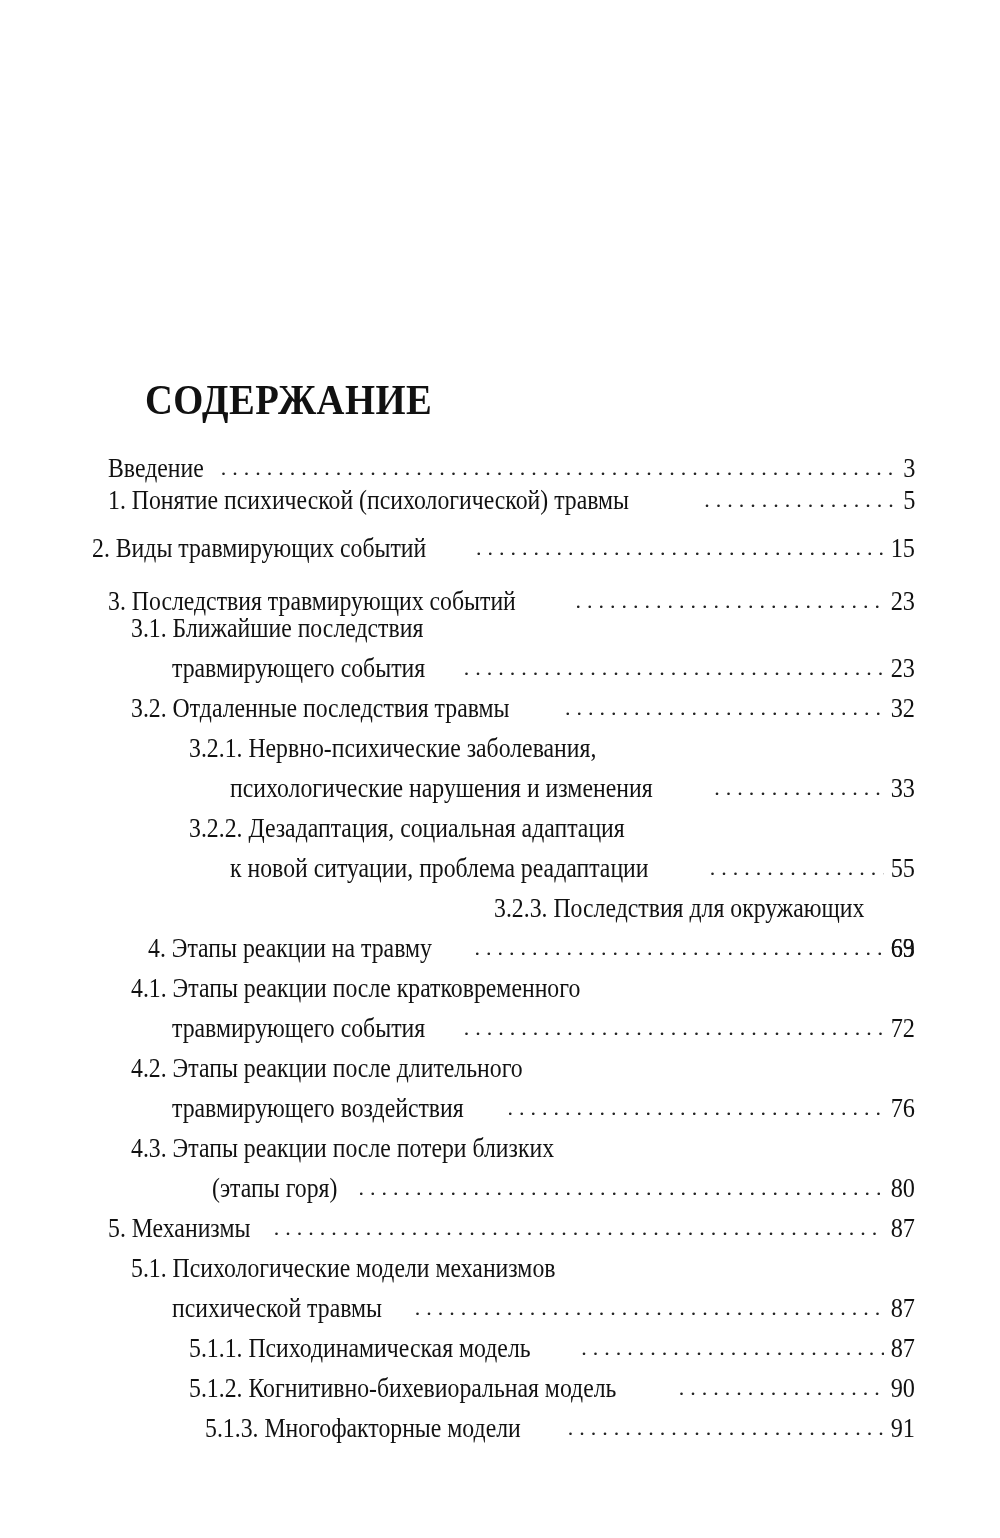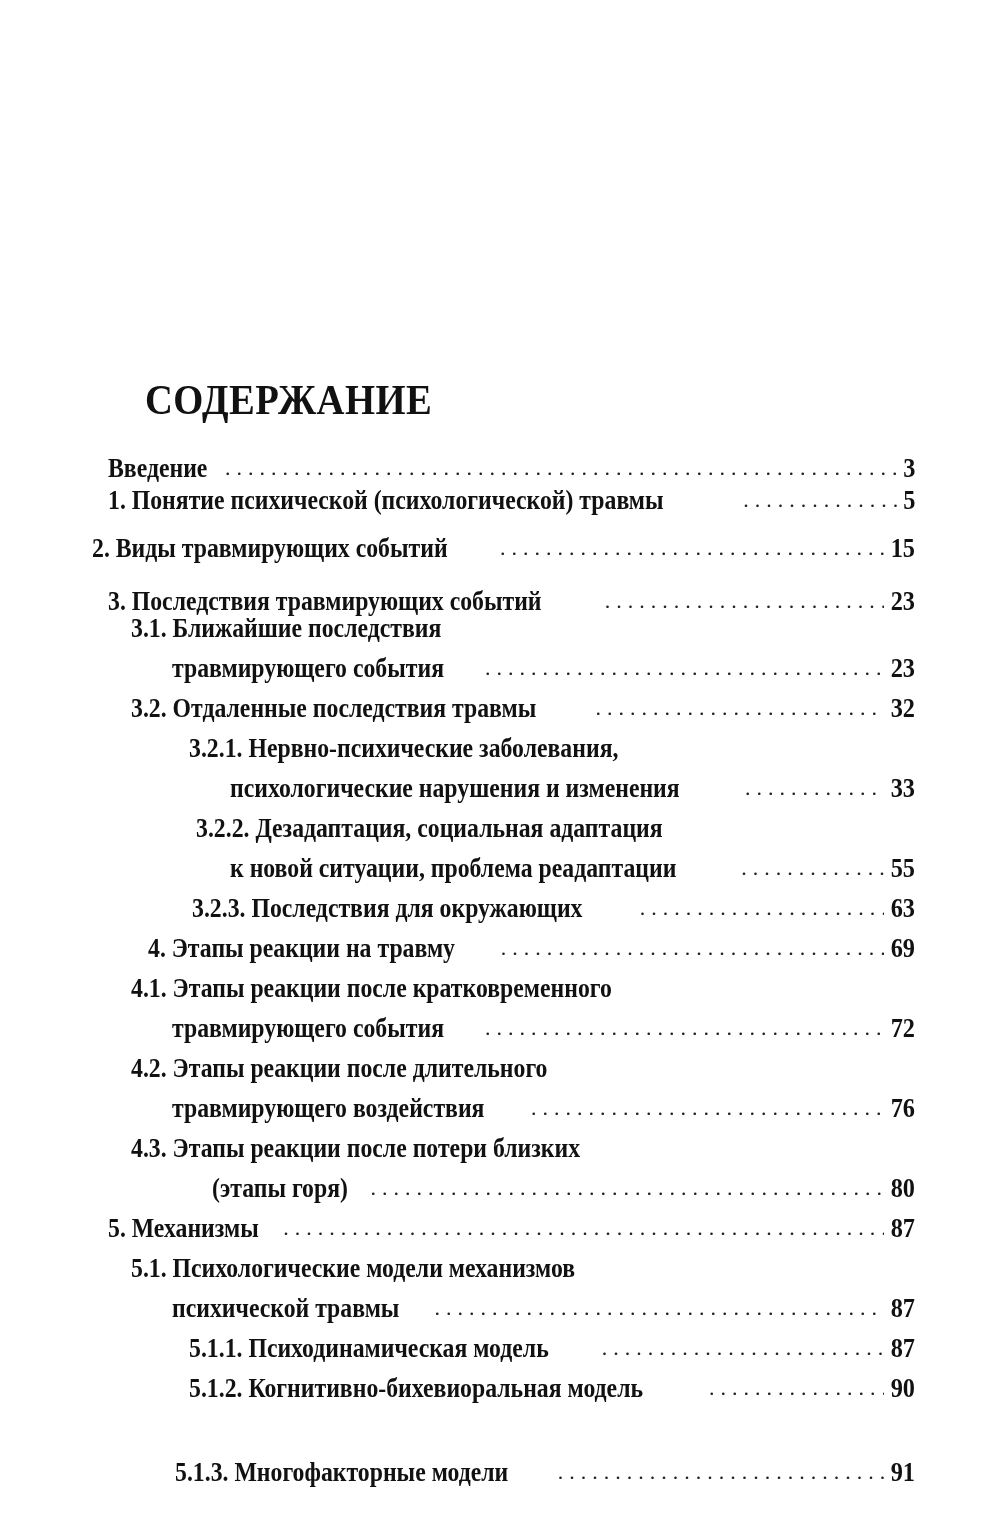--- a/index.html
+++ b/index.html
@@ -1,21 +1,21 @@
 <!DOCTYPE html>
 <html><head>
 <meta charset="utf-8">
 <style>
   html, body { margin: 0; padding: 0; background: #ffffff; }
   body { width: 1000px; height: 1538px; position: relative; overflow: hidden;
          font-family: "Liberation Serif", "DejaVu Serif", serif; color: #111; }
   .title { position: absolute; left: 145px; top: 376px; font-size: 42px; font-weight: bold;
            letter-spacing: 0.5px; margin: 0; transform: scaleX(0.92); transform-origin: left; }
   .toc { position: absolute; left: 0; top: 448px; width: 1000px; }
-  .entry { position: absolute; right: 85px; height: 40px; font-size: 27px; font-weight: bold;
+  .entry { position: absolute; right: 85px; height: 40px; font-size: 27px; font-weight: normal;
            display: flex; align-items: flex-end; line-height: 40px; white-space: nowrap; }
   .entry .label { flex: 0 0 auto; transform: scaleX(0.88); transform-origin: left; }
   .entry .cont { flex: 0 0 auto; transform: scaleX(0.88); transform-origin: left; }
   .entry .dots { flex: 1 1 auto; overflow: hidden; letter-spacing: 6px; font-weight: normal;
                  font-size: 22px; margin: 0 4px; color: #222; }
   .entry .dots::before { content: "................................................................................................................................"; }
   .entry .page { flex: 0 0 auto; transform: scaleX(0.9); transform-origin: right; }
   .nodots .dots { visibility: hidden; }
 </style>
 </head>
@@ -68,31 +68,31 @@
   <div class="entry nodots" style="left:189px; top:280px;">
     <span class="label">3.2.1. Нервно-психические заболевания,</span>
     <span class="dots"></span>
   </div>
   <div class="entry" style="left:230px; top:320px;">
     <span class="cont">психологические нарушения и изменения</span>
     <span class="dots"></span>
     <span class="page">33</span>
   </div>
 
-  <div class="entry nodots" style="left:189px; top:360px;margin-left:7px;">
+  <div class="entry nodots" style="left:189px; top:360px;">
     <span class="label">3.2.2. Дезадаптация, социальная адаптация</span>
     <span class="dots"></span>
   </div>
   <div class="entry" style="left:230px; top:400px;">
     <span class="cont">к новой ситуации, проблема реадаптации</span>
     <span class="dots"></span>
     <span class="page">55</span>
   </div>
 
-  <div class="entry" style="left:192px; top:440px;">
+  <div class="entry" style="left:174px; top:440px;flex-direction:column;">
     <span class="label">3.2.3. Последствия для окружающих</span>
     <span class="dots"></span>
     <span class="page">63</span>
   </div>
 
   <div class="entry" style="left:108px; top:480px;margin-left:40px;">
     <span class="label">4. Этапы реакции на травму</span>
     <span class="dots"></span>
     <span class="page">69</span>
   </div>
@@ -148,18 +148,18 @@
     <span class="dots"></span>
     <span class="page">87</span>
   </div>
 
   <div class="entry" style="left:189px; top:920px;">
     <span class="label">5.1.2. Когнитивно-бихевиоральная модель</span>
     <span class="dots"></span>
     <span class="page">90</span>
   </div>
 
-  <div class="entry" style="left:175px; top:960px;margin-top:44px;">
+  <div class="entry" style="left:205px; top:960px;">
     <span class="label">5.1.3. Многофакторные модели</span>
     <span class="dots"></span>
     <span class="page">91</span>
   </div>
 </div>
 
 </body></html>

